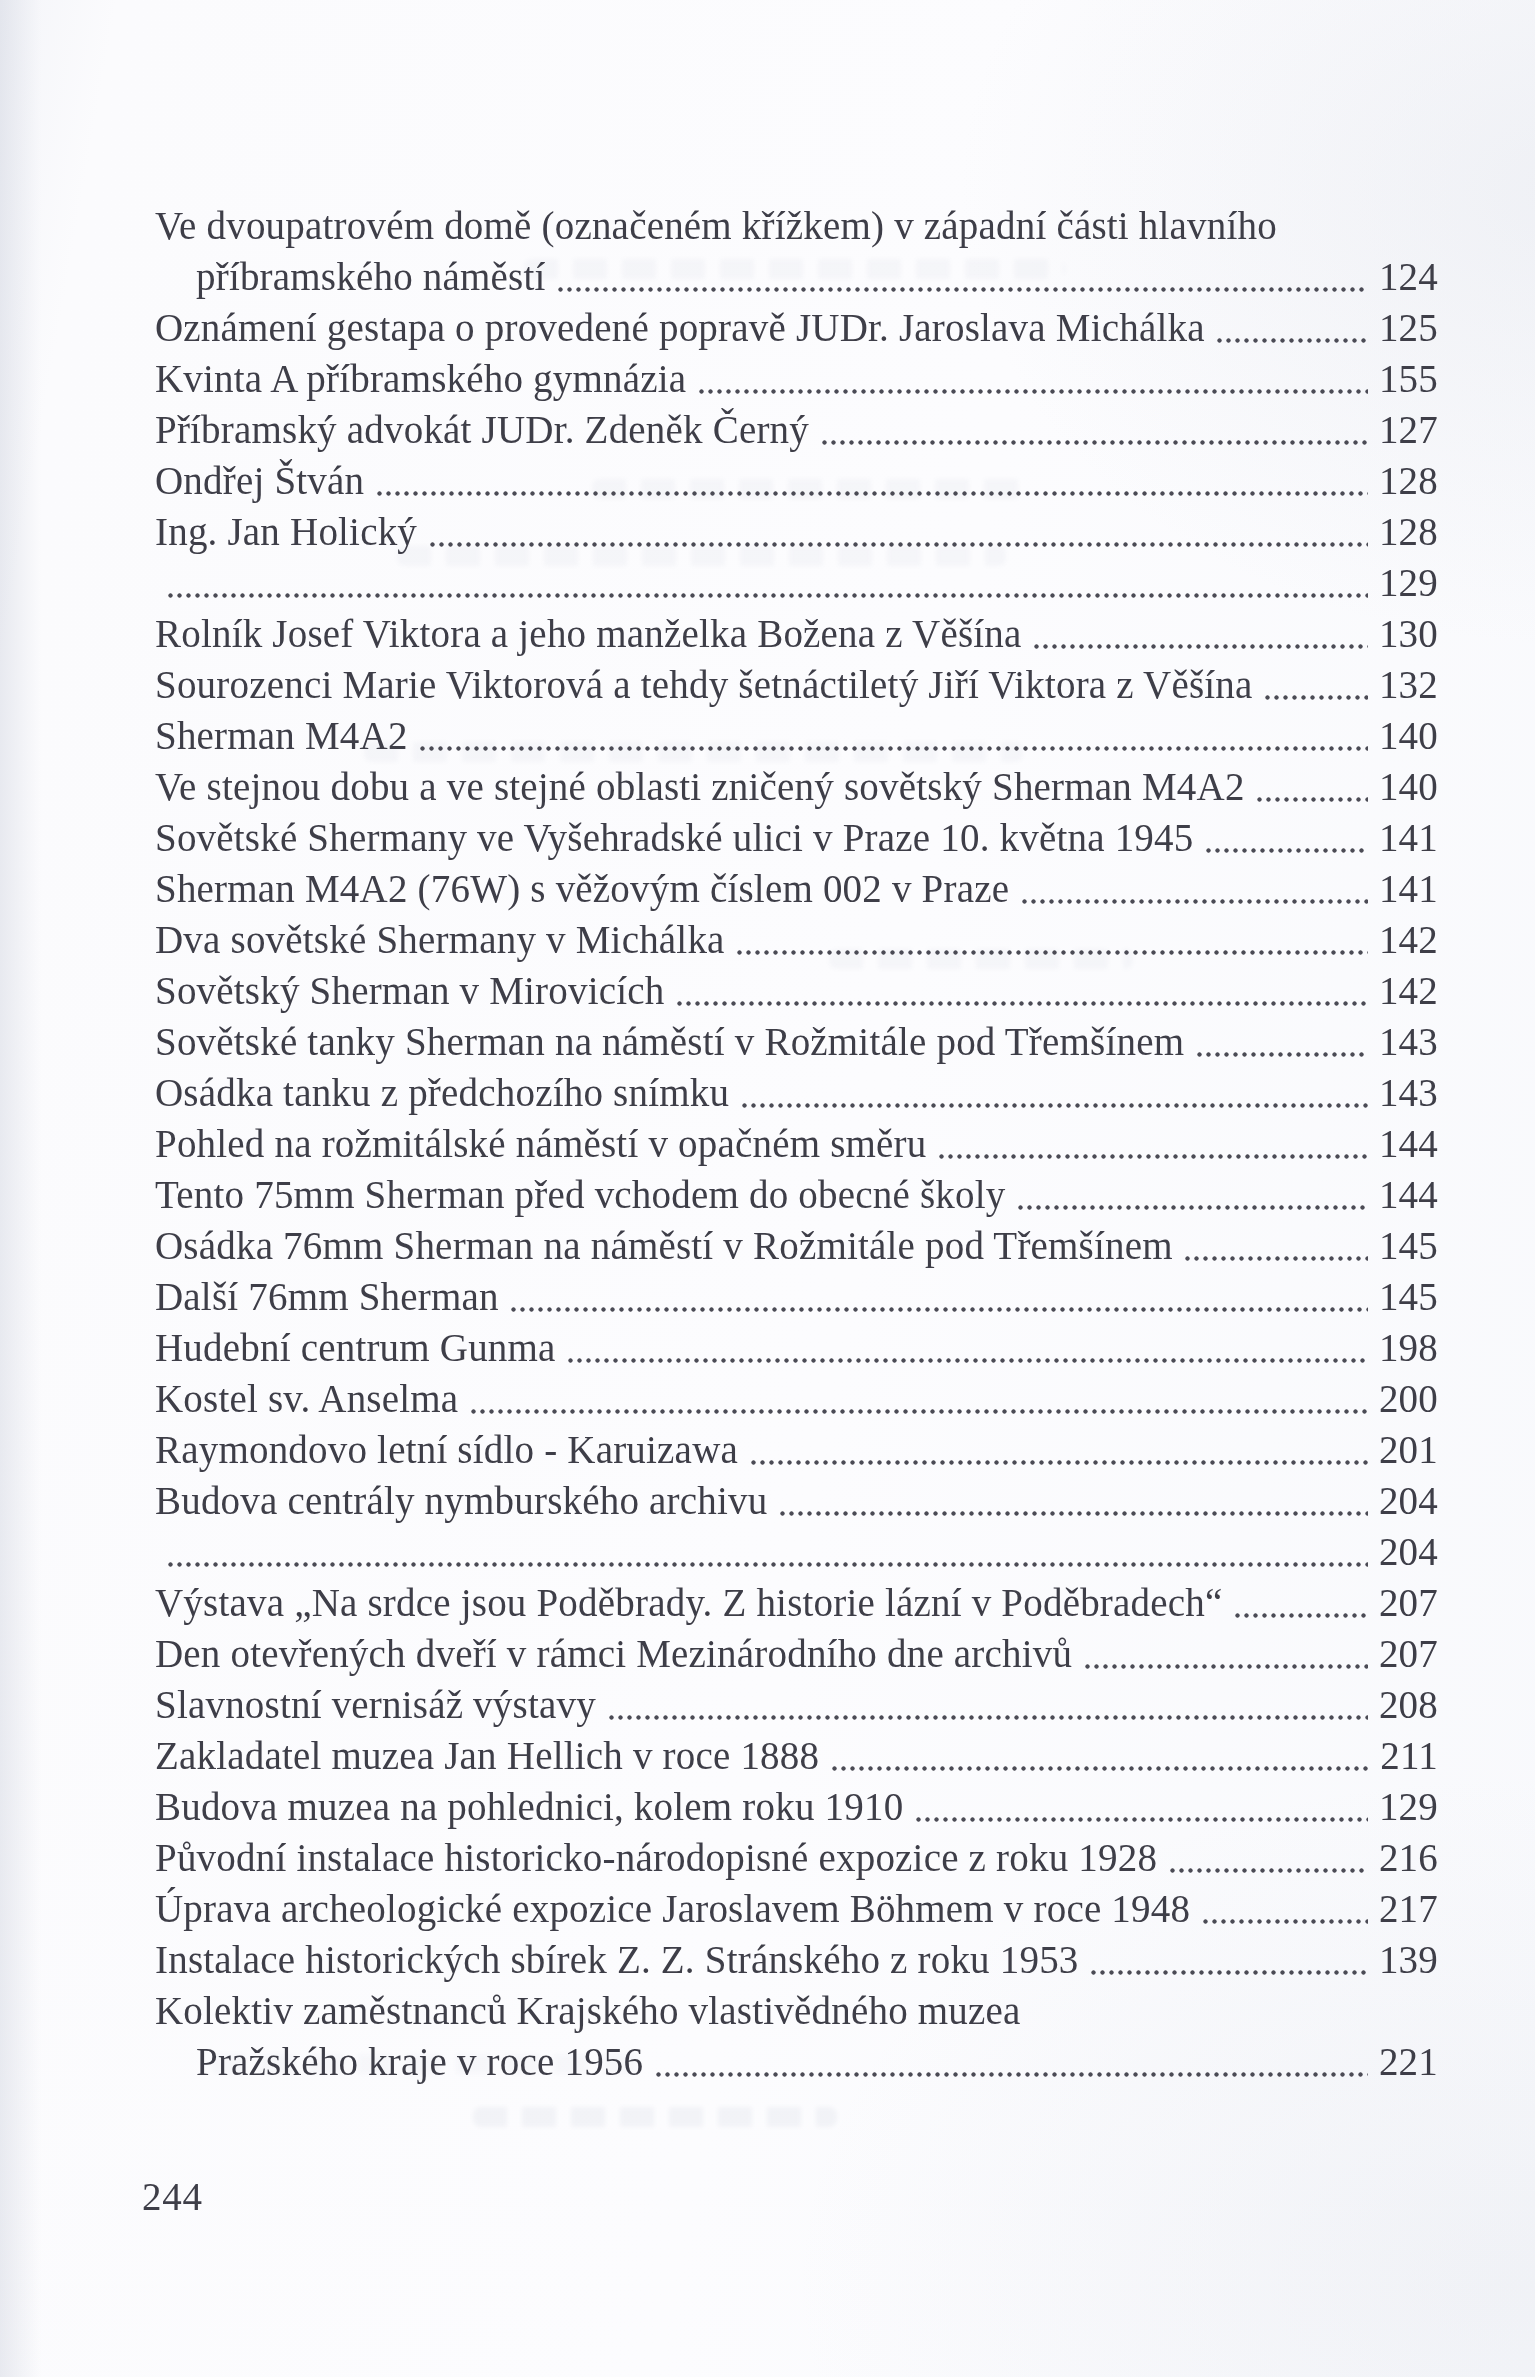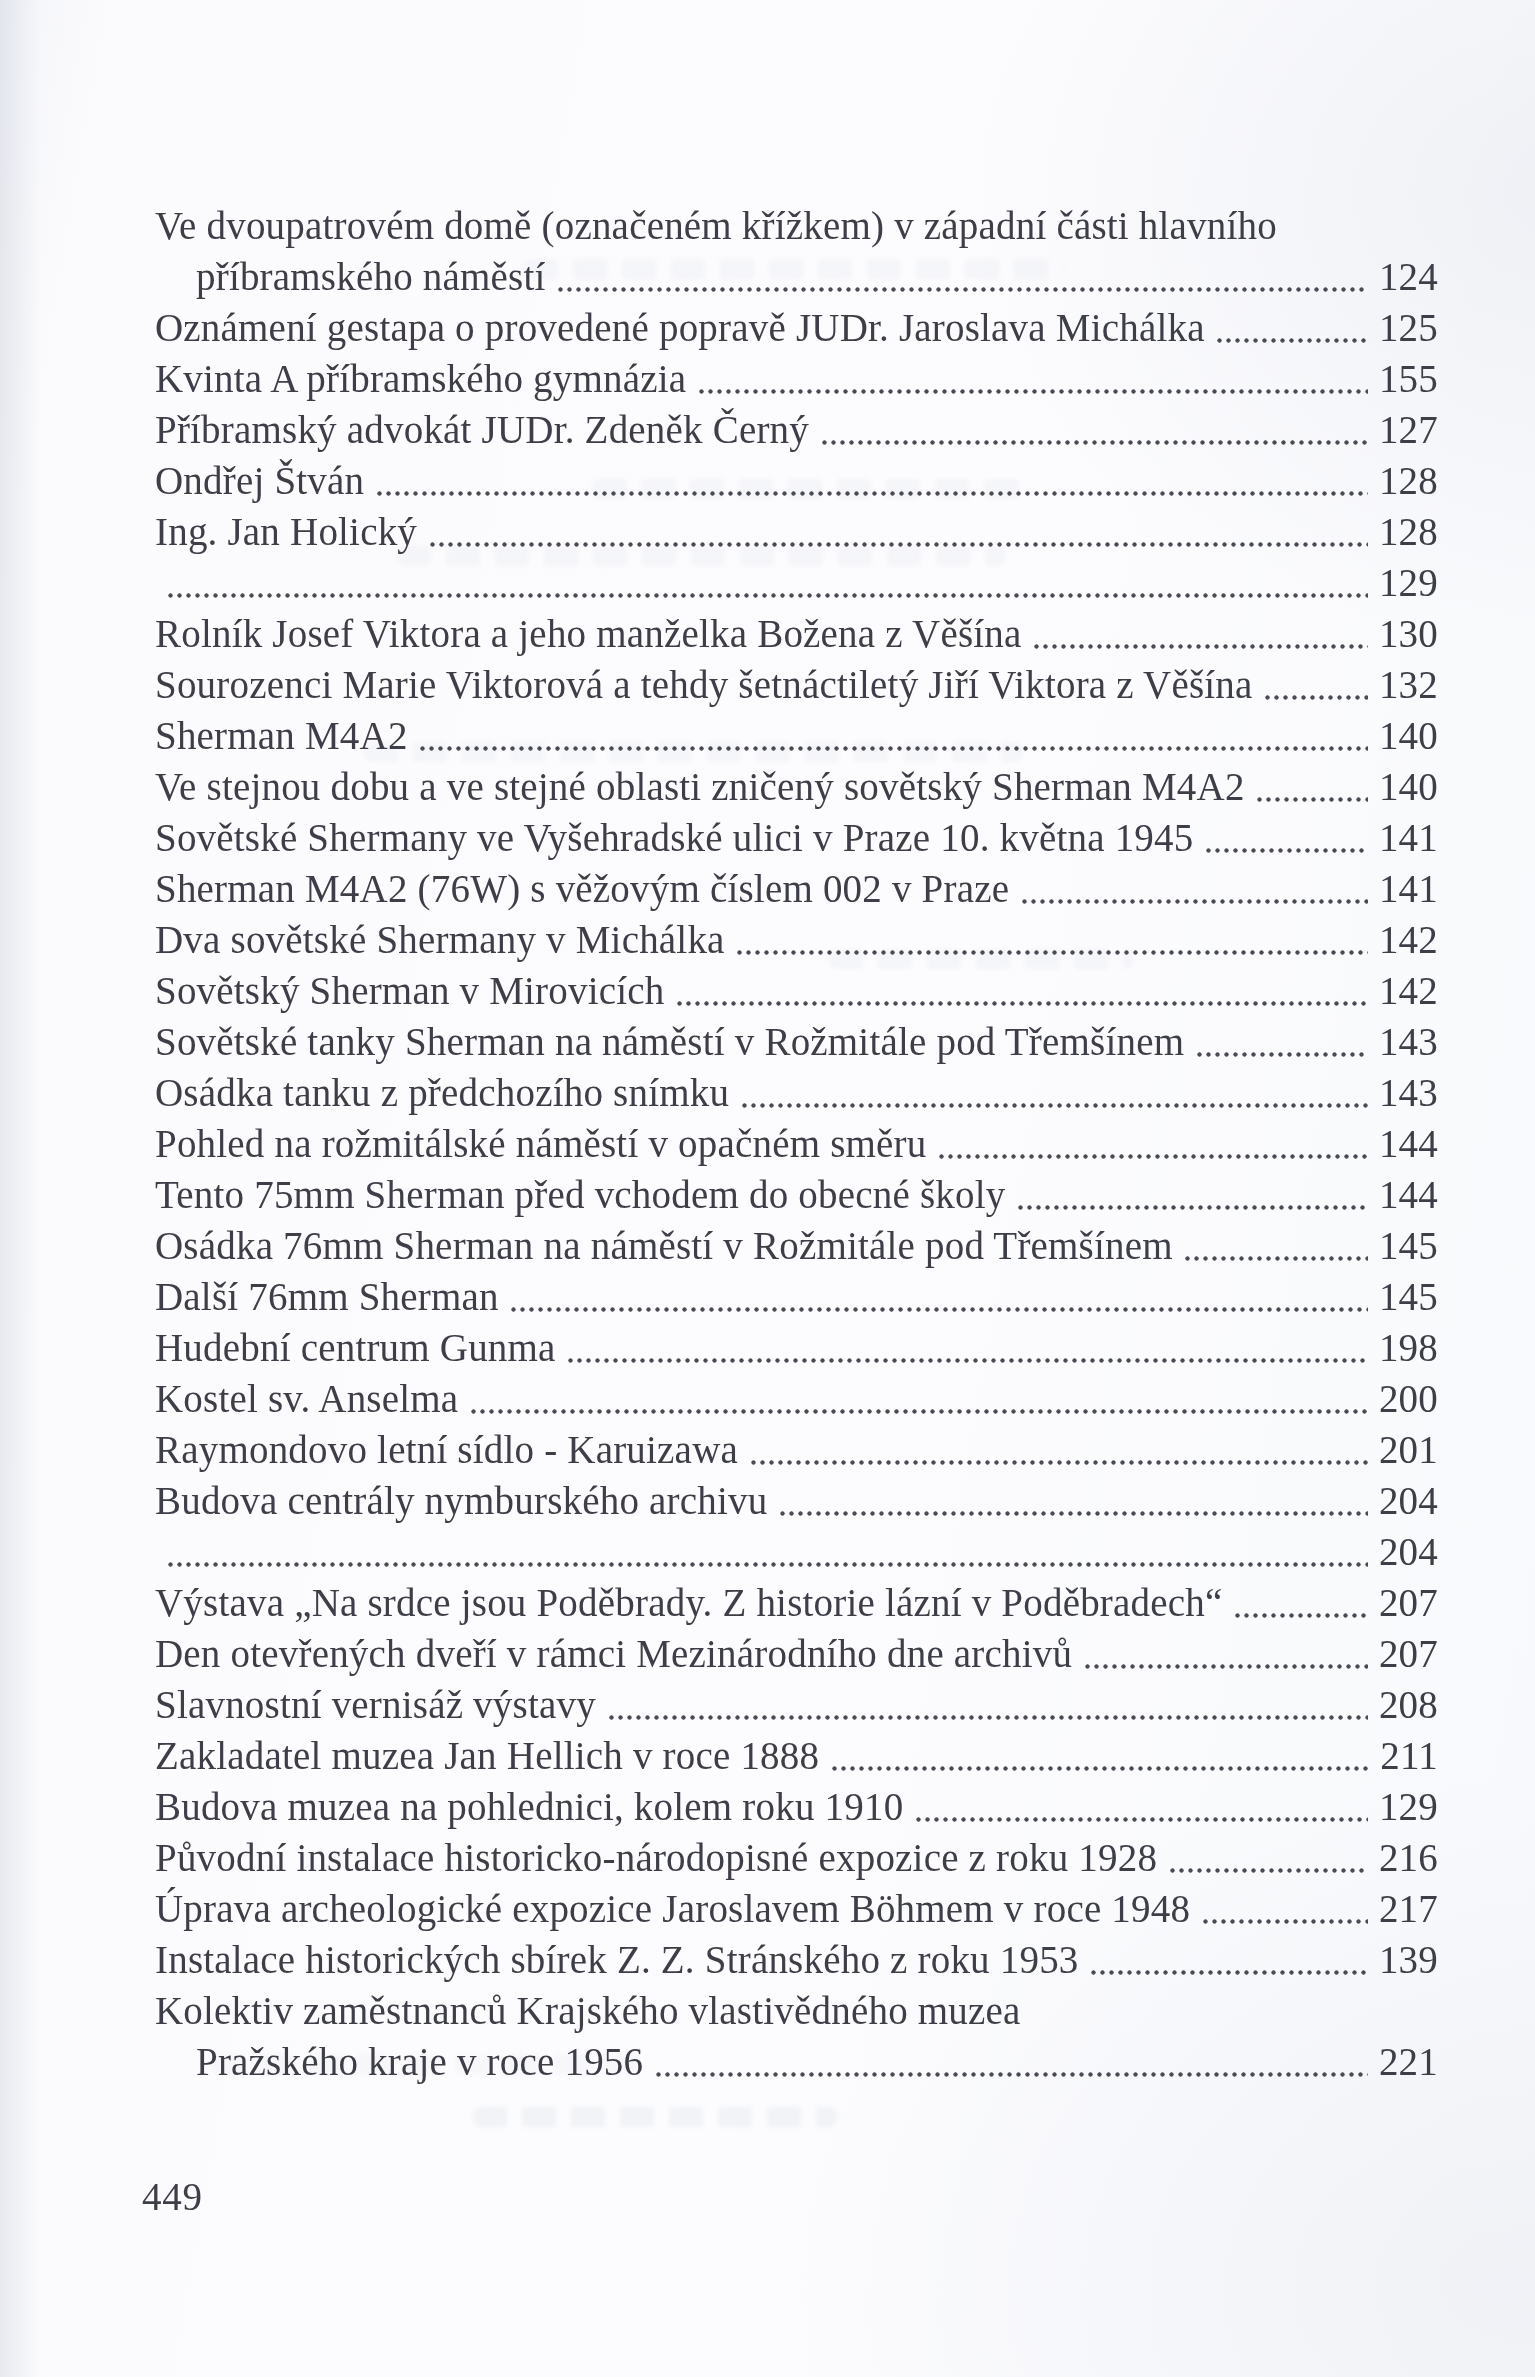--- a/index.html
+++ b/index.html
@@ -274,15 +274,15 @@
     <span class="entry-title">Kolektiv zaměstnanců Krajského vlastivědného muzea</span>
 
   </div>
       <div class="row indent">
     <span class="entry-title">Pražského kraje v roce 1956</span>
     <span class="leader"></span>
     <span class="pageno">221</span>
   </div>
     </div>
 
-  <div class="folio">449</div>
+  <div class="folio">244</div>
 </div>
 
 
 </body></html>

